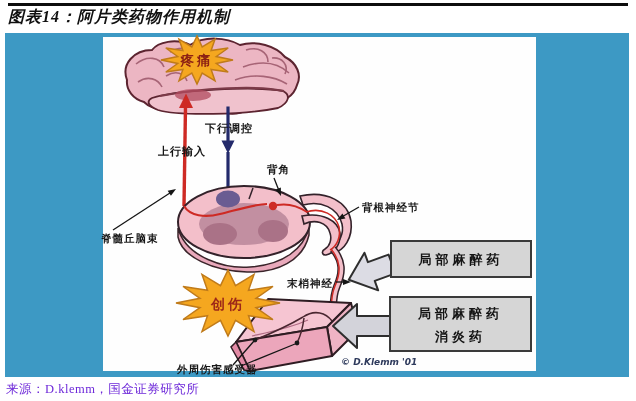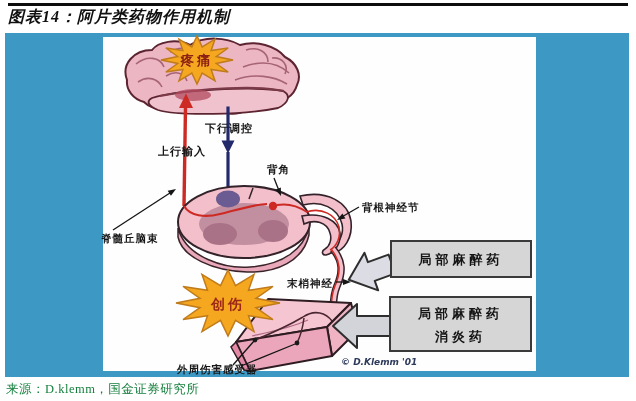--- a/index.html
+++ b/index.html
@@ -6,21 +6,21 @@
   .page{position:relative;width:636px;height:401px;background:#ffffff;overflow:hidden;
         font-family:"Liberation Sans","DejaVu Sans",sans-serif;padding-left:12px;}
   .top-rule{position:absolute;left:8px;top:3px;width:620px;height:3px;background:#0d0d0d;}
   .title{position:absolute;left:8px;top:7px;width:620px;
          font-family:"Liberation Serif","DejaVu Serif",serif;
          font-weight:bold;font-style:italic;font-size:16px;letter-spacing:1px;color:#101010;}
   .blue-frame{position:absolute;left:5px;top:33px;width:624px;height:344px;background:#3d99c4;}
   .diagram-svg{position:absolute;left:0;top:0;}
   .footer{position:absolute;left:6px;top:381px;width:620px;
           font-family:"Liberation Serif","DejaVu Serif",serif;
-          font-size:12.5px;color:#15803d;letter-spacing:0.5px;}
+          font-size:12.5px;color:#6d28d9;letter-spacing:0.5px;}
   text{font-family:"DejaVu Sans","Liberation Sans",sans-serif;}
   .lbl{font-size:10.5px;font-weight:bold;fill:#161616;letter-spacing:1px;}
   .lbl-mid{font-size:11px;font-weight:bold;fill:#161616;letter-spacing:1px;text-anchor:middle;}
   .boxlbl{font-size:13px;font-weight:bold;fill:#141414;letter-spacing:4px;text-anchor:middle;}
   .bursttxt{font-weight:bold;letter-spacing:3px;text-anchor:middle;}
   .cp{font-size:9px;font-weight:bold;font-style:italic;fill:#2e3a5c;}
 </style>
 </head>
 <body>
 

